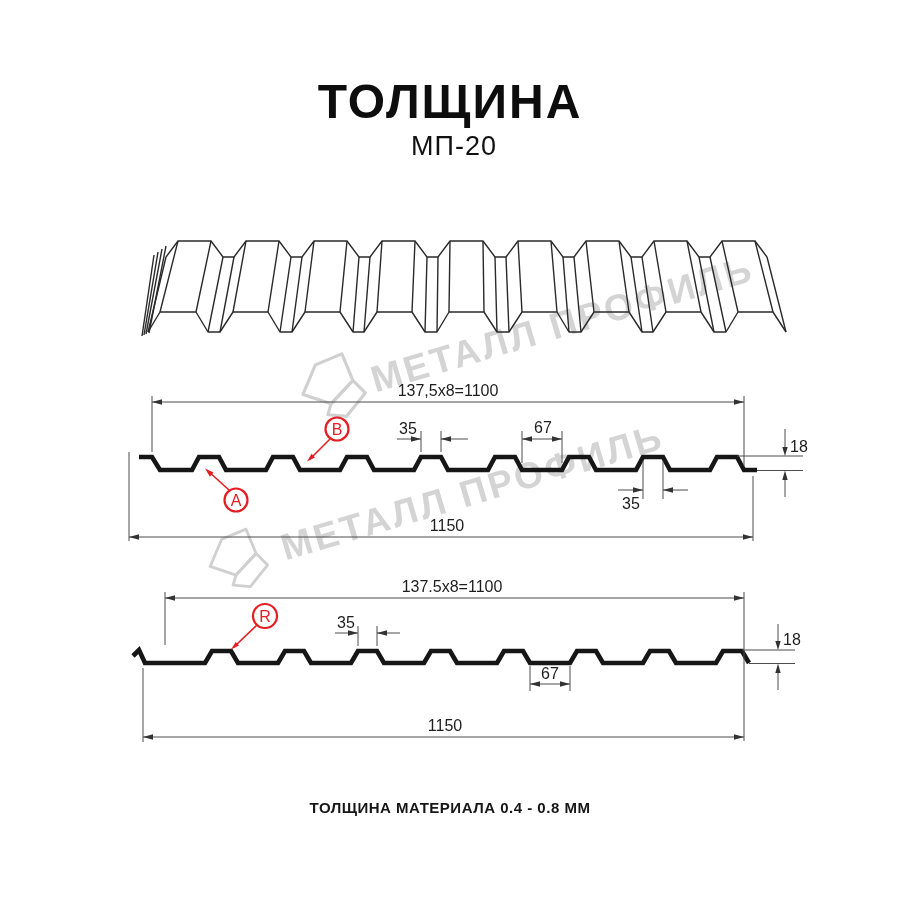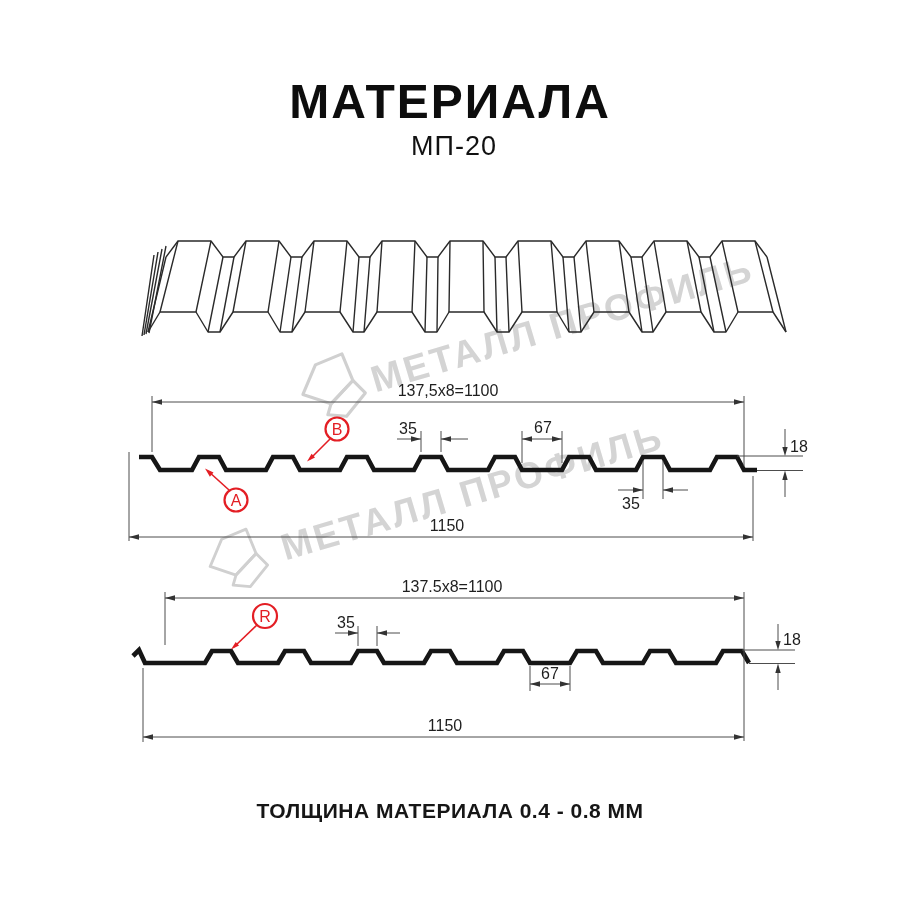--- a/index.html
+++ b/index.html
@@ -3,21 +3,21 @@
 <meta charset="utf-8">
 <style>
   html,body{margin:0;padding:0;background:#fff;}
   .canvas{position:relative;width:900px;height:900px;background:#ffffff;overflow:hidden;
           font-family:"Liberation Sans",sans-serif;color:#1c1c1c;}
   .page-title{position:absolute;top:74px;left:0;width:900px;text-align:center;
               font-size:48px;font-weight:bold;letter-spacing:2px;color:#0d0d0d;}
   .page-subtitle{position:absolute;top:131px;left:4px;width:900px;text-align:center;
               font-size:27px;font-weight:400;letter-spacing:1px;color:#111;}
   .footer-note{position:absolute;top:799px;left:0;width:900px;text-align:center;
-              font-size:21px;font-weight:bold;letter-spacing:.5px;color:#161616;}
+              font-size:15px;font-weight:bold;letter-spacing:.5px;color:#161616;}
   .wm{position:absolute;z-index:0;}
   .wm-text{position:absolute;z-index:0;white-space:nowrap;font-weight:bold;
            font-size:37px;letter-spacing:3px;color:#d4d4d4;transform-origin:0 50%;}
   .wm-text.upper{left:372px;top:360px;transform:rotate(-16.5deg);}
   .wm-text.lower{left:282px;top:528px;transform:rotate(-16.5deg);}
   svg.drawing{position:absolute;left:0;top:0;z-index:1;}
   .prof{fill:none;stroke:#161616;stroke-width:4.6;stroke-linejoin:miter;}
   .thin{fill:none;stroke:#2a2a2a;stroke-width:1.4;stroke-linejoin:round;}
   .dim{stroke:#4d4d4d;stroke-width:1;fill:none;}
   .arr{fill:#333;stroke:none;}
@@ -41,21 +41,21 @@
   <div class="wm-text upper">МЕТАЛЛ ПРОФИЛЬ</div>
 
   <div class="wm" style="left:197px;top:522px;">
     <svg width="78" height="66" viewBox="0 0 100 92">
       <polygon points="14,62 30,24 64,10 78,44 50,74" fill="none" stroke="#d0d0d0" stroke-width="4" stroke-linejoin="round"></polygon>
       <polygon points="50,74 78,44 94,60 70,90 46,88" fill="none" stroke="#d0d0d0" stroke-width="4" stroke-linejoin="round"></polygon>
     </svg>
   </div>
   <div class="wm-text lower">МЕТАЛЛ ПРОФИЛЬ</div>
 
-  <div class="page-title">МАТЕРИАЛА</div>
+  <div class="page-title">ТОЛЩИНА</div>
   <div class="page-subtitle">МП-20</div>
 
   <svg class="drawing" width="900" height="900" viewBox="0 0 900 900">
 
     <g>
       <path class="thin" d="M166,257 L178,241 L211,241 L223,257 L234,257 L246,241 L279,241 L291,257 L302,257 L314,241 L347,241 L359,257 L370,257 L382,241 L415,241 L427,257 L438,257 L450,241 L483,241 L495,257 L506,257 L518,241 L551,241 L563,257 L574,257 L586,241 L619,241 L631,257 L642,257 L654,241 L687,241 L699,257 L710,257 L722,241 L755,241 L767,257"></path>
       <path class="thin" d="M148,332 L160,312 L196,312 L208,332 L220,332 L233,312 L268,312 L280,332 L292,332 L305,312 L340,312 L353,332 L364,332 L377,312 L412,312 L425,332 L437,332 L449,312 L484,312 L497,332 L509,332 L522,312 L557,312 L569,332 L581,332 L594,312 L629,312 L642,332 L653,332 L666,312 L701,312 L714,332 L726,332 L738,312 L773,312 L786,332"></path>
       <path class="thin" d="M166,257 L148,332 M178,241 L160,312 M211,241 L196,312 M223,257 L208,332 M234,257 L220,332 M246,241 L233,312 M279,241 L268,312 M291,257 L280,332 M302,257 L292,332 M314,241 L305,312 M347,241 L340,312 M359,257 L353,332 M370,257 L364,332 M382,241 L377,312 M415,241 L412,312 M427,257 L425,332 M438,257 L437,332 M450,241 L449,312 M483,241 L484,312 M495,257 L497,332 M506,257 L509,332 M518,241 L522,312 M551,241 L557,312 M563,257 L569,332 M574,257 L581,332 M586,241 L594,312 M619,241 L629,312 M631,257 L642,332 M642,257 L653,332 M654,241 L666,312 M687,241 L701,312 M699,257 L714,332 M710,257 L726,332 M722,241 L738,312 M755,241 L773,312 M767,257 L786,332"></path>
       <path class="thin" d="M166,246 L149,333 M162,249 L146,334 M158,252 L144,335 M154,255 L142,336"></path>
     </g>

